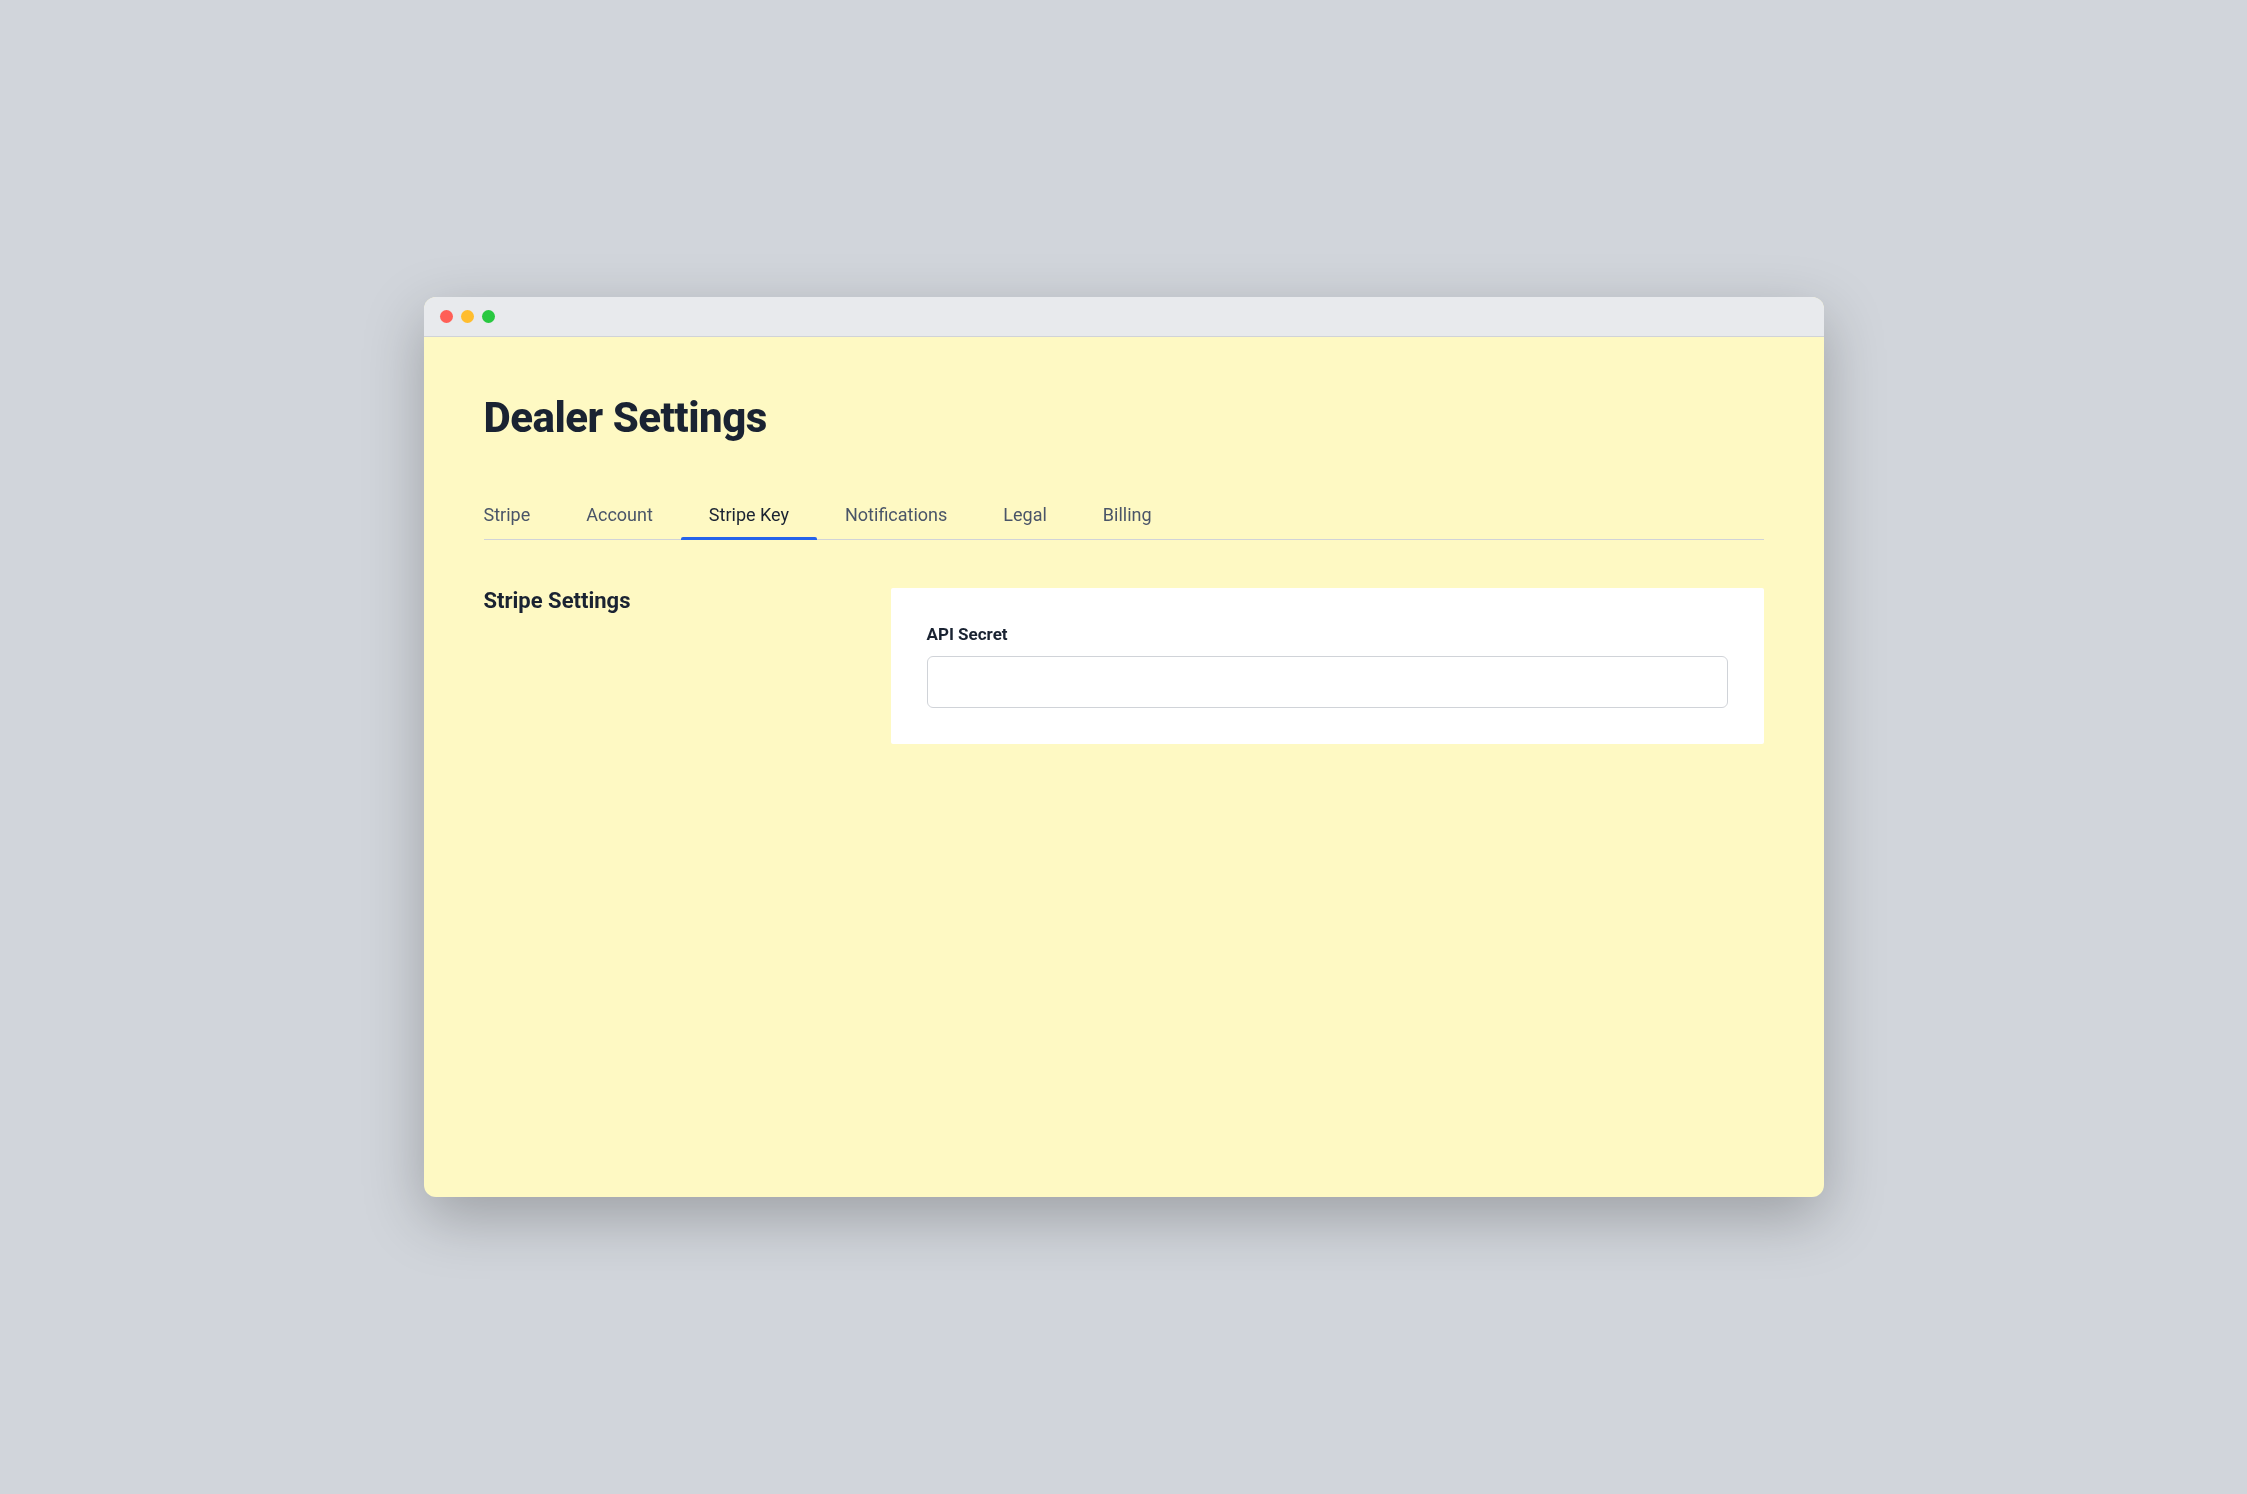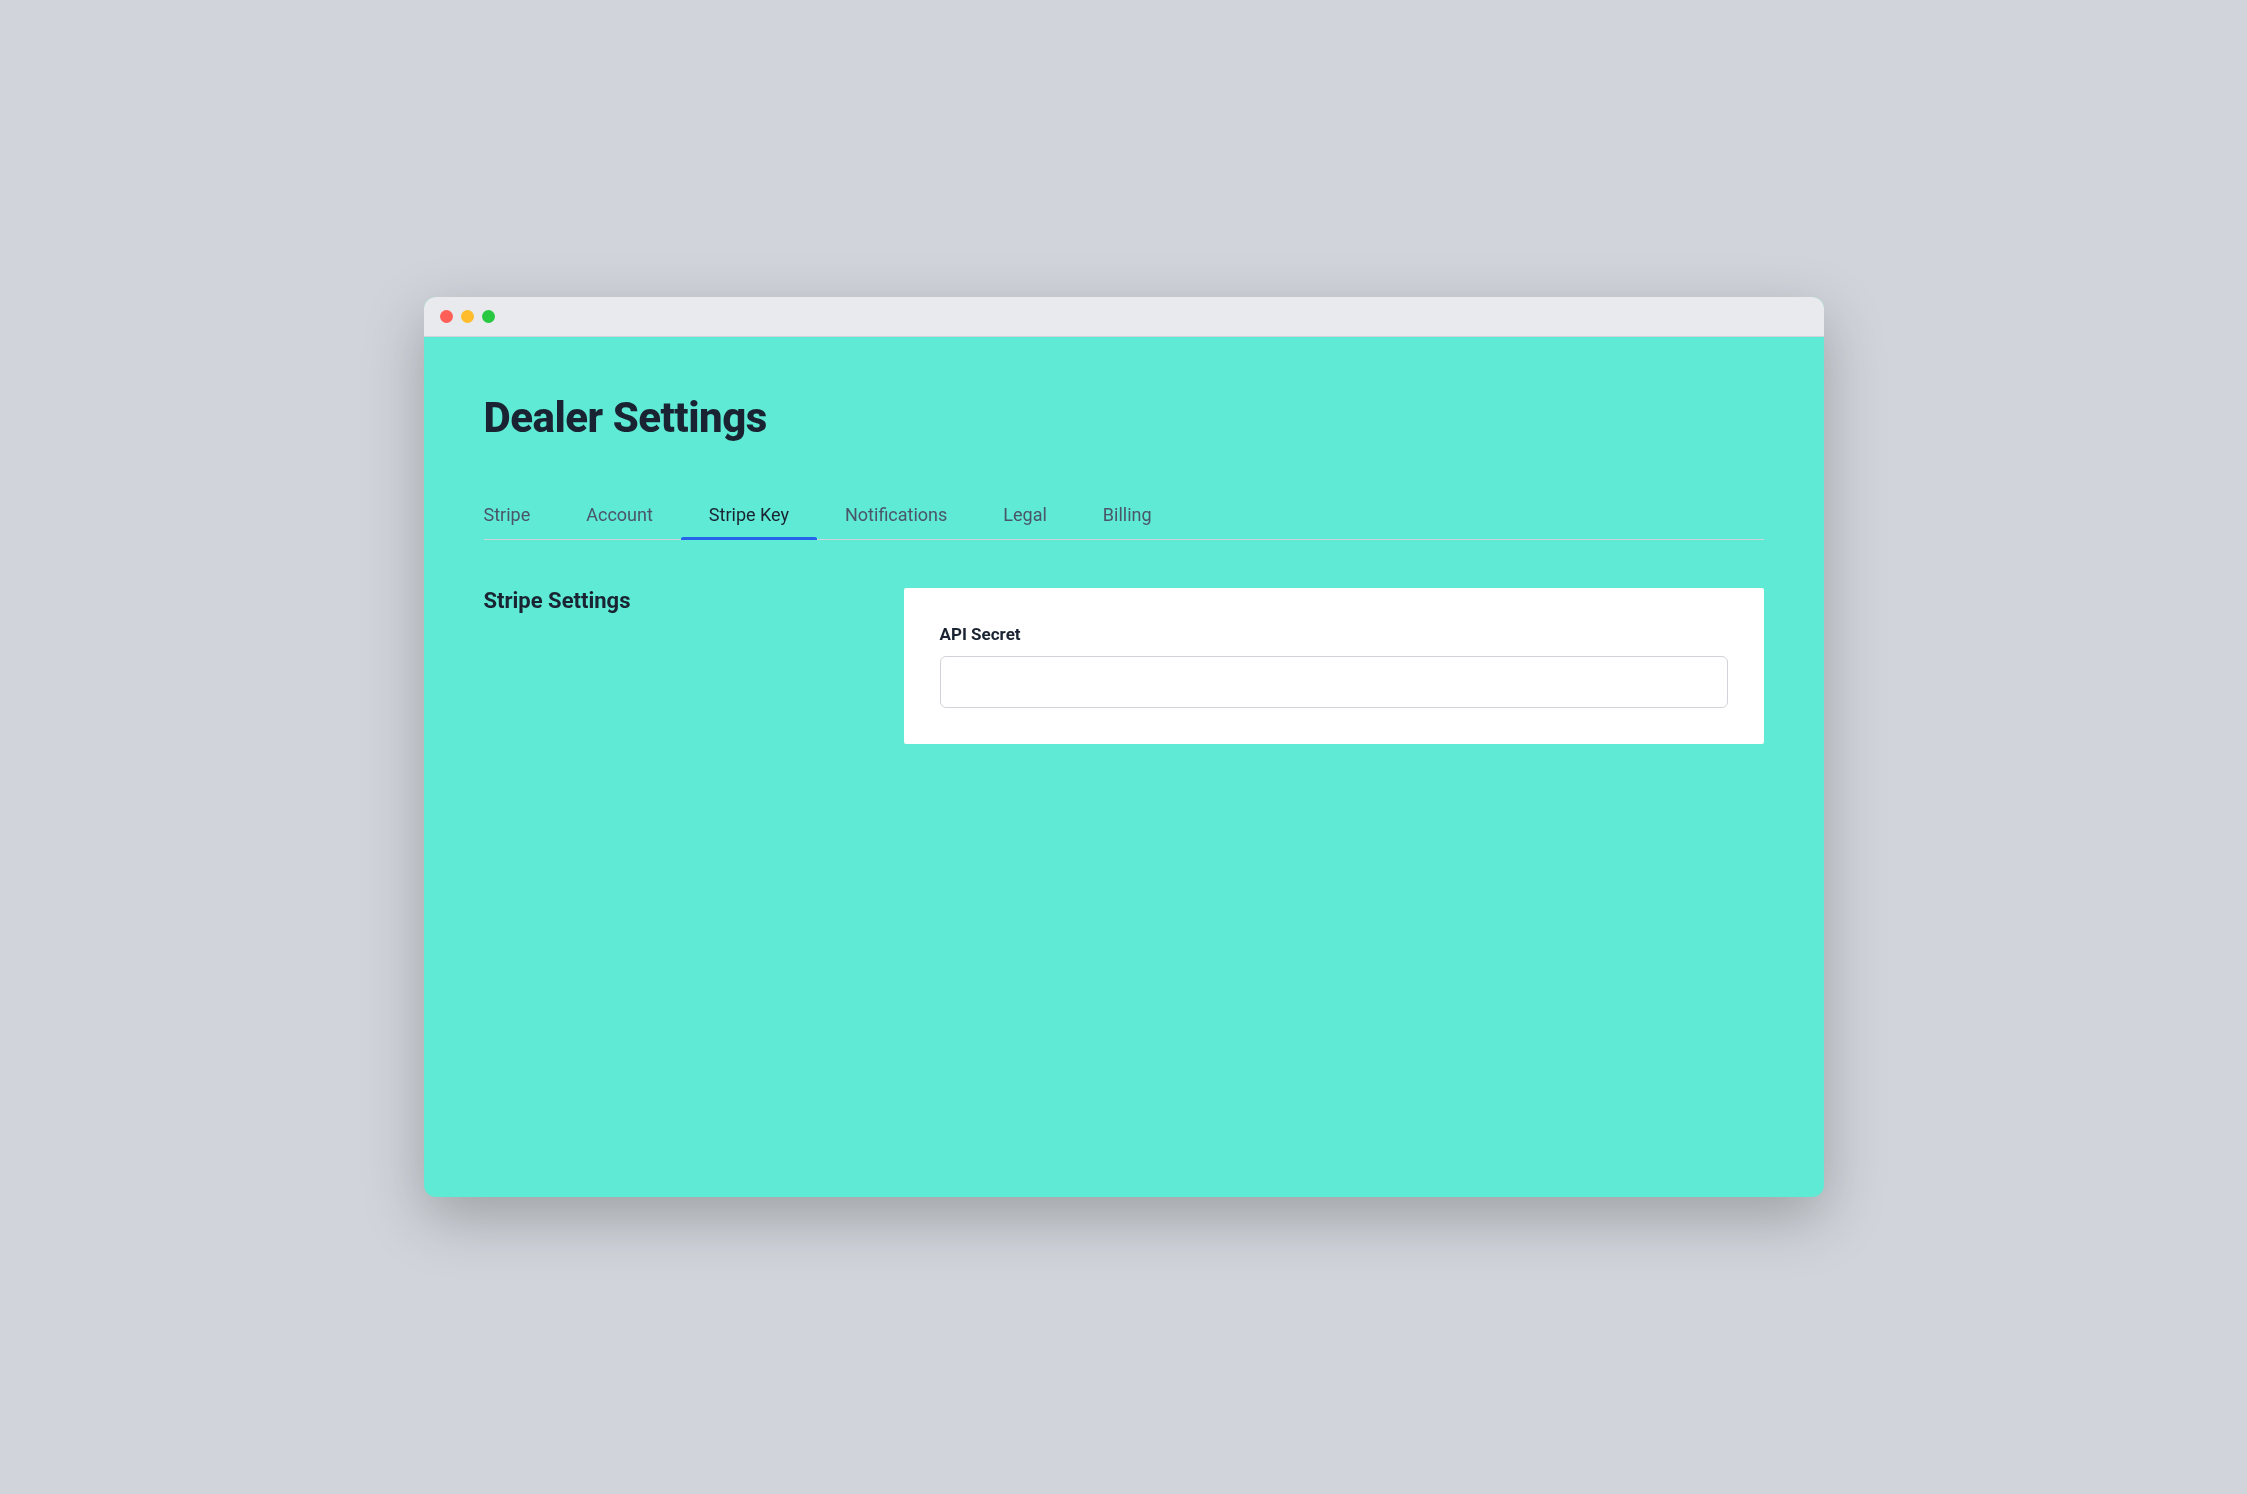--- a/index.html
+++ b/index.html
@@ -11,21 +11,21 @@
     body {
       background: #d1d5db;
       display: flex;
       justify-content: center;
       align-items: center;
       min-height: 100vh;
       font-family: -apple-system, BlinkMacSystemFont, 'Segoe UI', Roboto, sans-serif;
     }
 
     .window {
-      background: #5eead4;
+      background: #fef9c3;
       border-radius: 12px;
       width: 1400px;
       min-height: 900px;
       box-shadow: 0 20px 60px rgba(0,0,0,0.25);
       overflow: hidden;
       position: relative;
     }
 
     .window-titlebar {
       background: #e8eaed;
@@ -98,21 +98,21 @@
       background: #2563eb;
       border-radius: 2px 2px 0 0;
     }
 
     .tab-item:first-child.active::after {
       left: 0;
     }
 
     .section-layout {
       display: flex;
-      gap: 40px;
+      gap: 27px;
       align-items: flex-start;
       justify-content: center;
     }
 
     .section-info {
       width: 380px;
       flex-shrink: 0;
     }
 
     .section-title {

